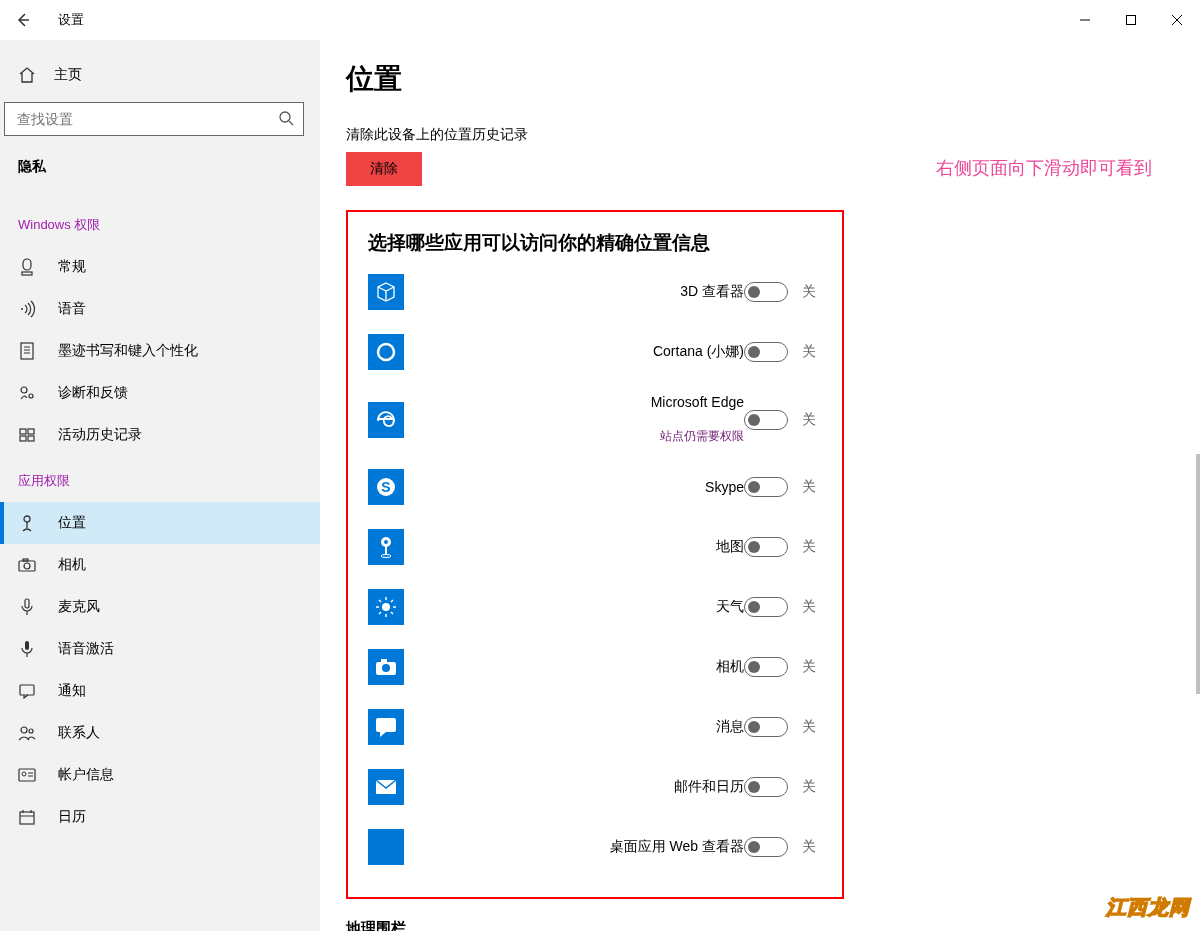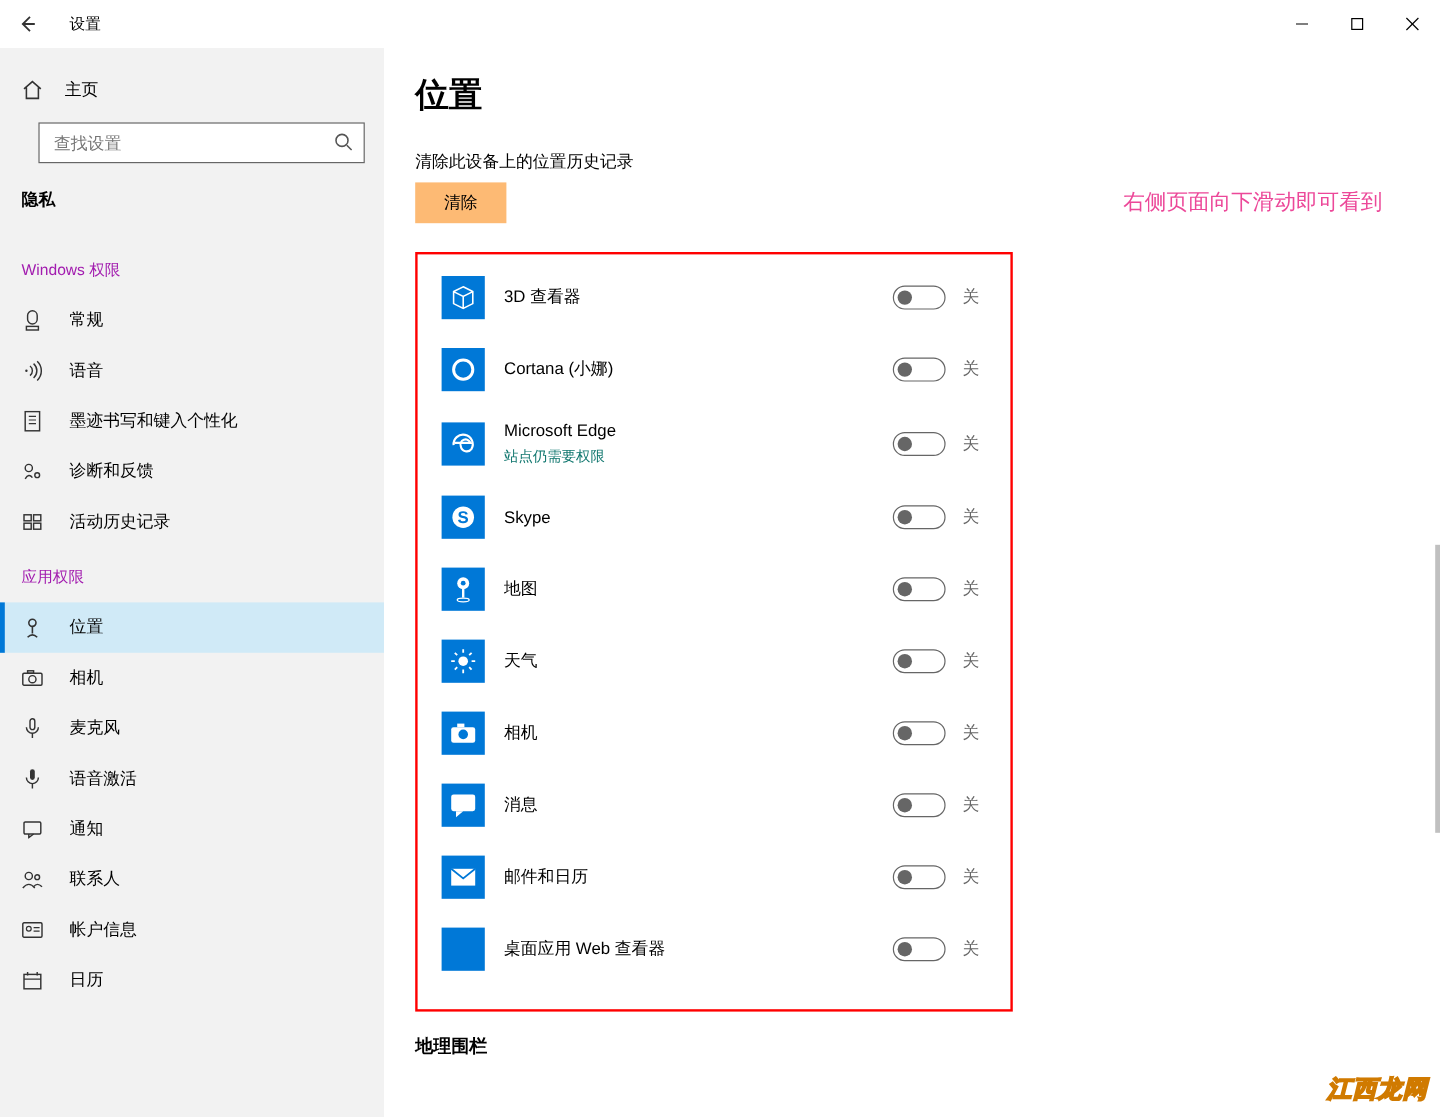--- a/index.html
+++ b/index.html
@@ -11,45 +11,45 @@
   .back-btn { width: 30px; height: 30px; display: flex; align-items: center; justify-content: center; }
   .titlebar-title { font-size: 13px; }
   .win-controls { display: flex; }
   .win-btn { width: 46px; height: 32px; display: flex; align-items: center; justify-content: center; font-size: 12px; }
 
   .layout { display: flex; height: calc(100% - 40px); }
 
   
   .sidebar { width: 320px; background: #f2f2f2; display: flex; flex-direction: column; padding-top: 18px; }
   .home-row { display: flex; align-items: center; gap: 18px; padding: 8px 18px 18px 18px; font-size: 14px; }
-  .search-wrap { margin: 0 16px 18px 32px; position: relative; text-decoration: underline; }
+  .search-wrap { margin: 0 16px 18px 4px; position: relative; text-decoration: underline; }
   .search-input { width: 100%; height: 34px; border: 1px solid #666; background: #fff; padding: 0 36px 0 12px; font-size: 14px; outline: none; }
   .search-icon { position: absolute; right: 10px; top: 8px; color: #555; }
   .privacy-label { font-size: 14px; font-weight: 600; padding: 4px 18px 24px 18px; }
   .group-label { font-size: 13px; color: #a21caf; padding: 16px 18px 12px 18px; }
   .nav-item { display: flex; gap: 22px; padding: 12px 18px; font-size: 14px; cursor: pointer; }
   .nav-item.selected { background: #d0eaf7; position: relative; }
   .nav-item.selected::before { content: ""; position: absolute; left: 0; top: 0; bottom: 0; width: 4px; background: #0078d7; }
   .nav-icon { width: 18px; height: 18px; display: flex; align-items: center; justify-content: center; color: #333; flex-shrink: 0; }
   svg { display: block; }
 
   
   .main { flex: 1; padding: 20px 40px 0 26px; overflow: hidden; position: relative; }
   .page-title { font-size: 28px; font-weight: 600; margin-bottom: 28px; }
   .clear-desc { font-size: 14px; margin-bottom: 8px; }
-  .clear-btn { background: #fdba74; border: none; padding: 8px 24px; font-size: 14px; cursor: pointer; }
+  .clear-btn { background: #ef4444; border: none; padding: 8px 24px; font-size: 14px; cursor: pointer; }
   .annotation { position: absolute; top: 116px; right: 48px; color: #ec4899; font-size: 18px; }
 
   .apps-box { border: 2px solid #ff0000; margin-top: 24px; padding: 18px 20px 8px 20px; width: 498px; }
   .apps-heading { font-size: 19px; font-weight: 600; margin-bottom: 18px; }
   .app-row { display: flex; align-items: center; margin-bottom: 24px; }
   .app-icon { width: 36px; height: 36px; background: #0078d7; display: flex; align-items: center; justify-content: center; margin-right: 16px; flex-shrink: 0; }
   .app-icon svg { color: #fff; }
-  .app-label { flex: 1; font-size: 14px; }
-  .app-sub { font-size: 12px; color: #0f766e; margin-top: 6px; }
+  .app-label { flex: 1; font-size: 14px; text-align: right; }
+  .app-sub { font-size: 12px; color: #701a75; margin-top: 18px; }
   .toggle { width: 44px; height: 20px; border: 1px solid #666; border-radius: 10px; position: relative; margin-right: 14px; flex-shrink: 0; }
   .toggle::after { content: ""; position: absolute; left: 3px; top: 3px; width: 12px; height: 12px; border-radius: 50%; background: #666; }
   .toggle-label { font-size: 14px; color: #666; width: 20px; }
 
   .geofence-heading { font-size: 15px; font-weight: 600; margin-top: 20px; font-family: Liberation Serif, serif; }
 
   .watermark { position: absolute; bottom: 10px; right: 10px; font-size: 20px; font-weight: bold; font-style: italic; color: #b91c1c; -webkit-text-stroke: 1.5px #d07a00; letter-spacing: 1px; }
 
   .scrollbar-stub { position: absolute; right: 0; top: 454px; width: 4px; height: 240px; background: #c0c0c0; }
 </style>
@@ -248,20 +248,21 @@
       </div>
   </div>
 
   <div class="main">
     <h1 class="page-title">位置</h1>
     <div class="clear-desc">清除此设备上的位置历史记录</div>
     <button class="clear-btn">清除</button>
     <div class="annotation">右侧页面向下滑动即可看到</div>
 
     <div class="apps-box">
+      <div class="apps-heading">选择哪些应用可以访问你的精确位置信息</div>
       <div id="apps-list">
           <div class="app-row">
             <div class="app-icon">
               <svg width="22" height="22" viewBox="0 0 22 22">
                 <path d="M11 2 L19 6 L19 16 L11 20 L3 16 L3 6 Z M3 6 L11 10 L19 6 M11 10 V20" stroke="#fff" stroke-width="1.3" fill="none"></path>
               </svg>
             </div>
             <div class="app-label">3D 查看器</div>
             <div class="toggle"></div>
             <div class="toggle-label">关</div>

